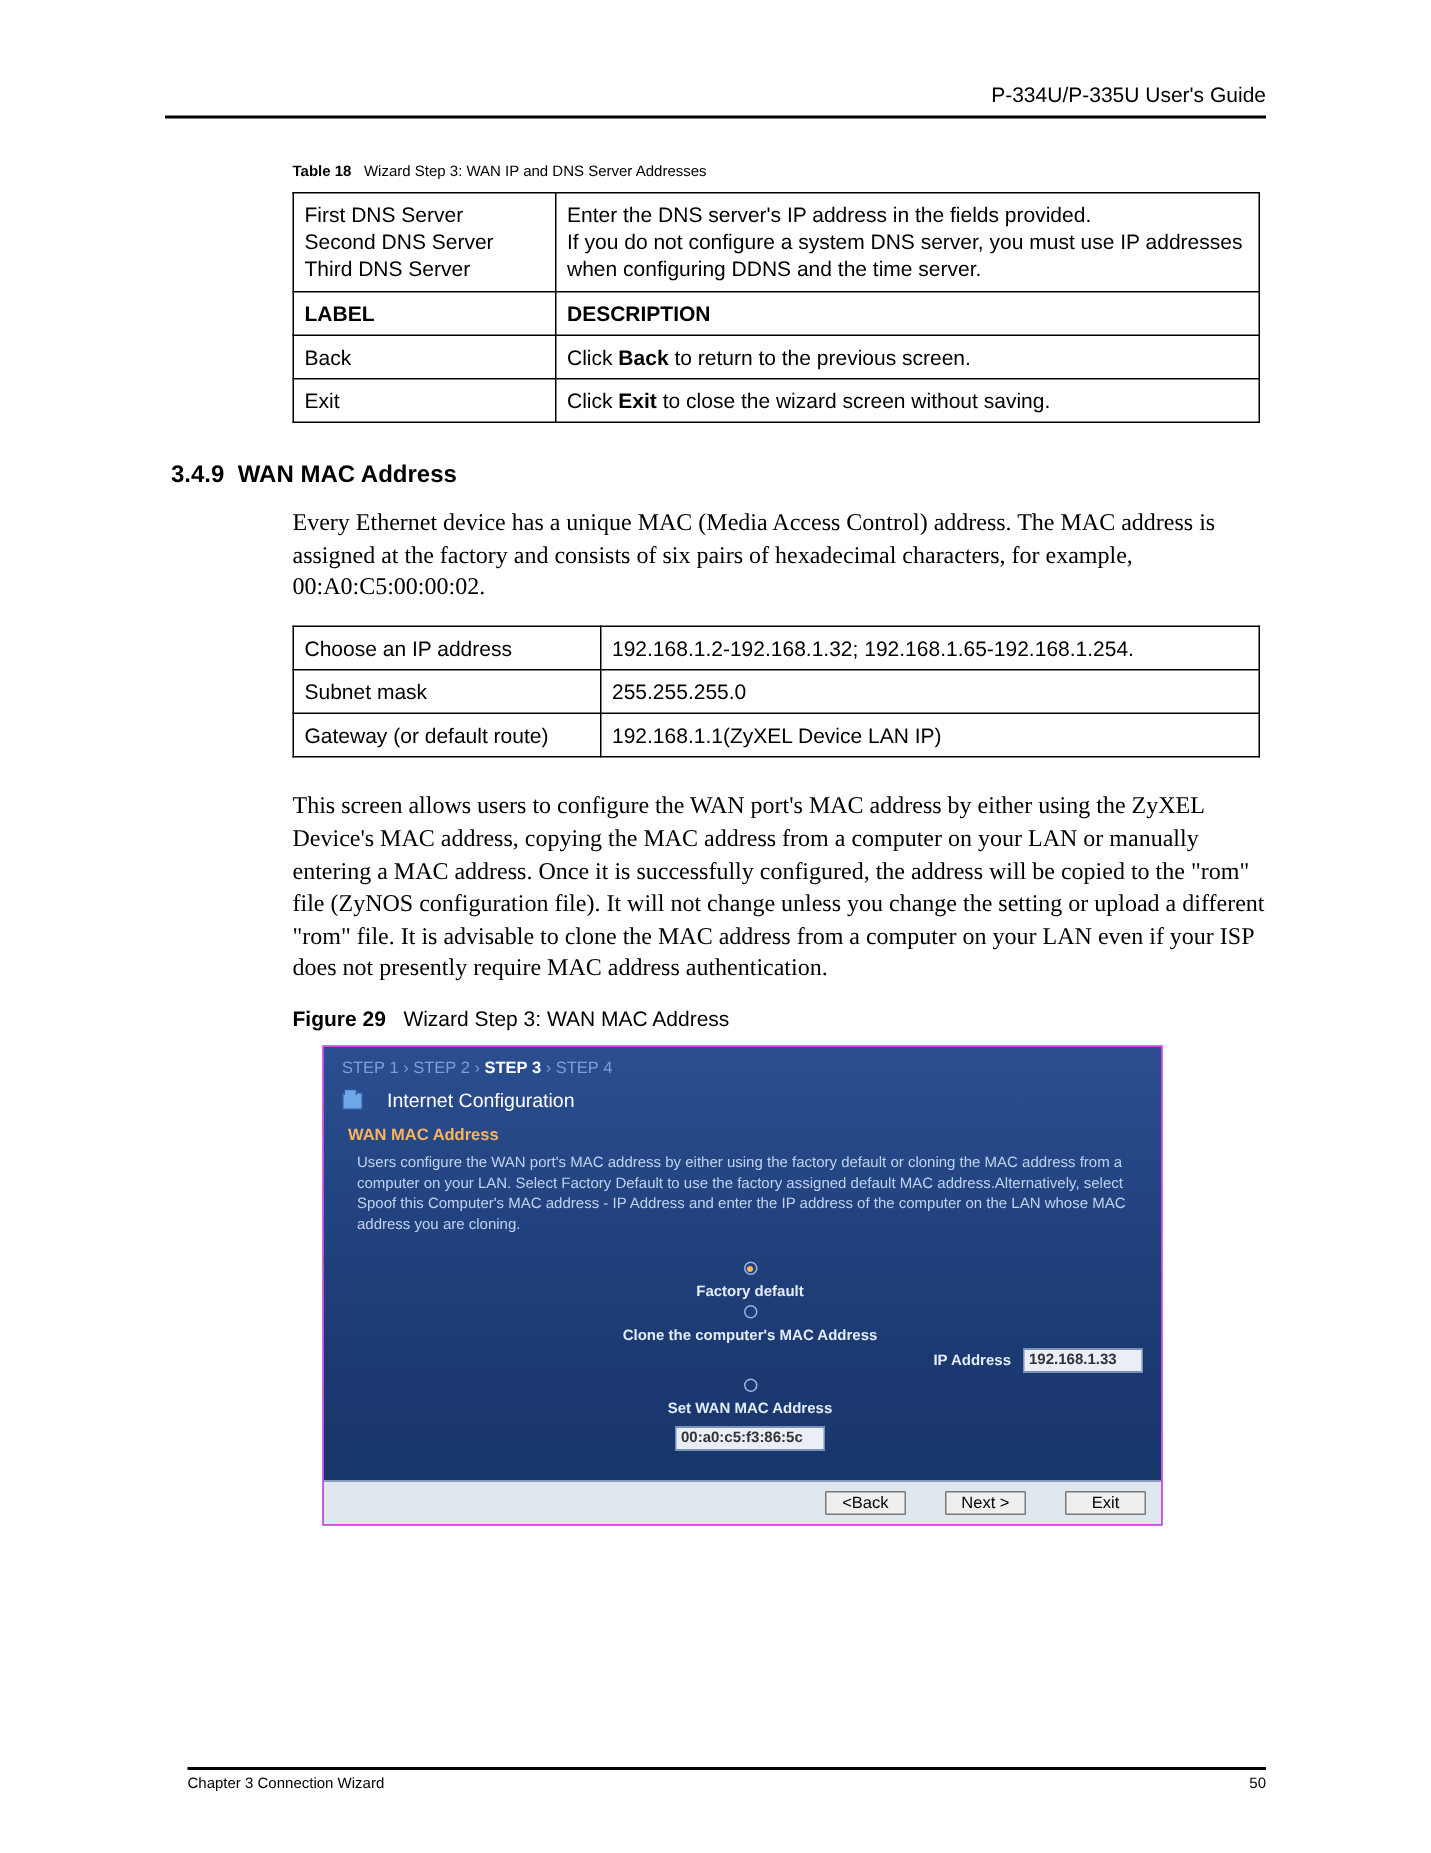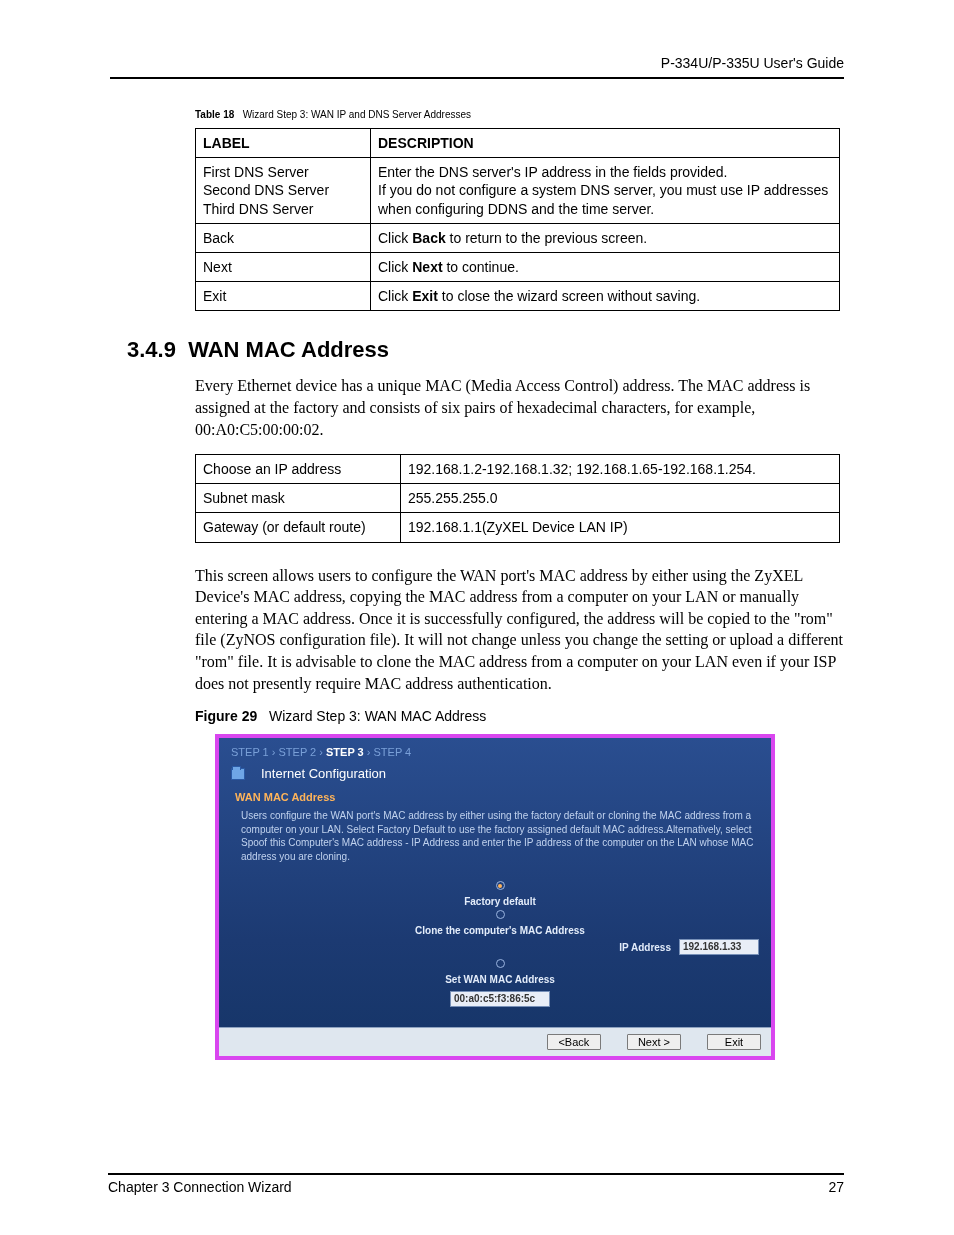--- a/index.html
+++ b/index.html
@@ -51,40 +51,40 @@
     padding: 5px 7px;
     text-align: left;
     vertical-align: top;
     line-height: 1.3;
   }
   table.data th {
     font-weight: bold;
   }
   h2.section {
     font-family: Arial, Helvetica, sans-serif;
-    font-size: 22px;
+    font-size: 16px;
     font-weight: bold;
-    margin: 26px 0 12px 17px;
+    margin: 26px 0 12px 4px;
   }
   p.body {
     font-family: "Times New Roman", Times, serif;
     font-size: 16px;
     margin: 0 0 14px 85px;
     line-height: 1.35;
   }
   .figure-caption {
     font-family: Arial, Helvetica, sans-serif;
     font-size: 14px;
     margin: 14px 0 10px 85px;
   }
   
   .wizard {
     margin-left: 105px;
     width: 560px;
-    border: 4px solid #d946ef;
+    border: 1px solid #d946ef;
     font-family: Verdana, Tahoma, Arial, sans-serif;
     font-size: 10px;
     color: #d6e2f5;
     background: #284b8a;
   }
   .wizard-inner {
     background: linear-gradient(#2a4e90, #1c3a72 70%, #17366a);
     padding: 8px 12px 4px 12px;
   }
   .steps { font-size: 11px; margin-bottom: 8px; color:#7aa0d8;}
@@ -113,64 +113,58 @@
     font-family: Tahoma, Arial, sans-serif;
     font-size:11px;
     padding:1px 10px;
     background:#efefef;
     border:1px solid #7a7a7a;
     border-radius:1px;
     min-width:54px;
   }
   .footer {
     position:absolute;
-    left:108px; right:110px; bottom:40px;
-    font-family: Arial, Helvetica, sans-serif;
-    font-size:14px;
+    left:125px; right:110px; bottom:40px;
+    font-family: Arial, Helvetica, sans-serif;
+    font-size:10px;
   }
   .footer-row { display:flex; justify-content:space-between; margin-top:4px; }
 </style>
 </head>
 <body>
 
 <div class="page">
   <div class="header-right">P-334U/P-335U User's Guide</div>
   <hr class="rule">
 
   <div class="table-caption">
     <b>Table 18</b>&nbsp;&nbsp;
     <span>Wizard Step 3: WAN IP and DNS Server Addresses</span>
   </div>
   <table class="data">
     <tbody>
         <tr>
-      <th style="width:175px">LABEL</th>
-      <th>DESCRIPTION</th>
-    </tr>
-    <tr>
       <td>
         <span>First DNS Server</span><br>
         <span>Second DNS Server</span><br>
         <span>Third DNS Server</span>
       </td>
       <td>
         <span>Enter the DNS server's IP address in the fields provided.</span><br>
         <span>If you do not configure a system DNS server, you must use IP addresses when configuring DDNS and the time server.</span>
       </td>
     </tr>
     <tr>
+      <th style="width:175px">LABEL</th>
+      <th>DESCRIPTION</th>
+    </tr>
+    <tr>
       <td>Back</td>
       <td>
         <span>Click </span><b>Back</b><span> to return to the previous screen.</span>
-      </td>
-    </tr>
-    <tr>
-      <td>Next</td>
-      <td>
-        <span>Click </span><b>Next</b><span> to continue.</span>
       </td>
     </tr>
     <tr>
       <td>Exit</td>
       <td>
         <span>Click </span><b>Exit</b><span> to close the wizard screen without saving.</span>
       </td>
     </tr>
   </tbody>
     </table>
@@ -240,16 +234,16 @@
       <button>&lt;Back</button>
       <button>Next &gt;</button>
       <button>Exit</button>
     </div>
   </div>
 
   <div class="footer">
     <hr class="bottom-rule">
     <div class="footer-row">
       <span>Chapter 3 Connection Wizard</span>
-      <span>27</span>
+      <span>50</span>
     </div>
   </div>
 </div>
 
 </body></html>

